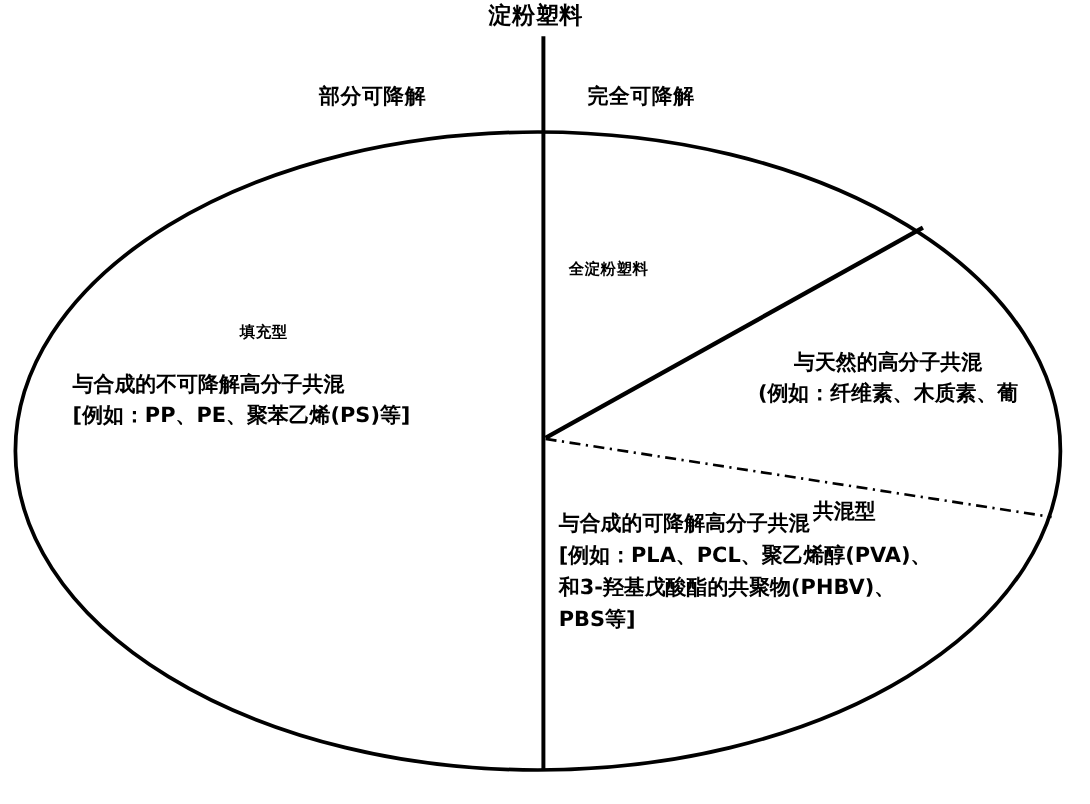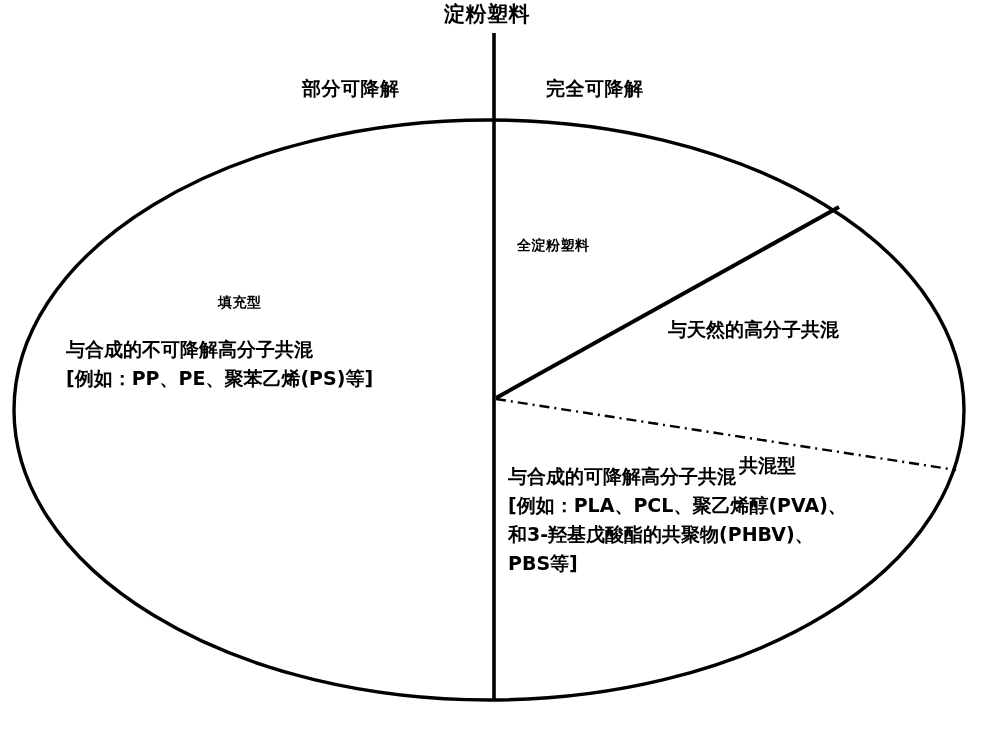--- a/index.html
+++ b/index.html
@@ -35,21 +35,20 @@
     font-family: "DejaVu Sans", "Liberation Sans", sans-serif;
     font-weight: 700;
   }
   .title-text {
     font-size: 21px;
     letter-spacing: 0.5px;
   }
   .quad-label {
     font-size: 19px;
     letter-spacing: 0.5px;
-    margin-left: 12px;
   }
   .section-head {
     font-size: 14px;
     letter-spacing: 0.5px;
   }
   .body-line {
     font-size: 19px;
     letter-spacing: 0px;
   }
   .line-block {
@@ -88,22 +87,23 @@
   <div class="txt cn quad-label" style="left:534px; top:79px;text-align:right;">完全可降解</div>
 
   <div class="txt cn section-head" style="left:218px; top:295px;">填充型</div>
   <div class="line-block" style="left:66px; top:340px;">
     <span class="txt cn body-line">与合成的不可降解高分子共混</span>
     <span class="txt cn body-line">[例如：PP、PE、聚苯乙烯(PS)等]</span>
   </div>
 
   <div class="txt cn section-head" style="left:517px; top:238px;">全淀粉塑料</div>
 
-  <div class="line-block" style="left:668px; top:320px;text-align:center;">
+  <div class="line-block" style="left:689px; top:320px;text-align:center;">
     <span class="txt cn body-line">与天然的高分子共混</span>
+    <span class="txt cn body-line">(例如：纤维素、木质素、葡</span>
   </div>
 
   <div class="txt cn blend-label" style="left:736px; top:428px;margin-top:28px;">共混型</div>
 
   <div class="line-block" style="left:508px; top:467px;">
     <span class="txt cn body-line">与合成的可降解高分子共混</span>
     <span class="txt cn body-line">[例如：PLA、PCL、聚乙烯醇(PVA)、</span>
     <span class="txt cn body-line">和3-羟基戊酸酯的共聚物(PHBV)、</span>
     <span class="txt cn body-line">PBS等]</span>
   </div>

